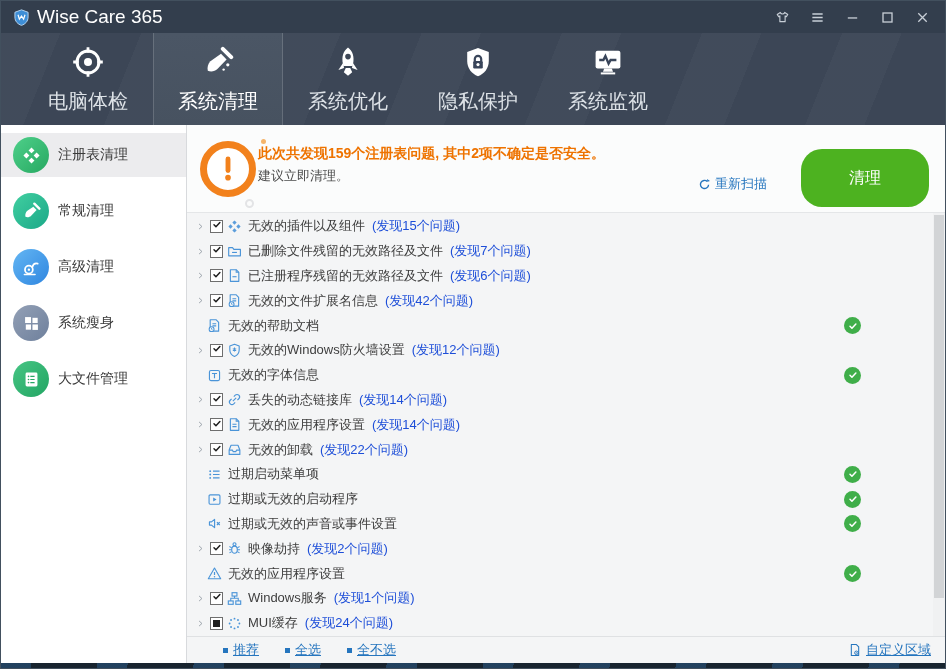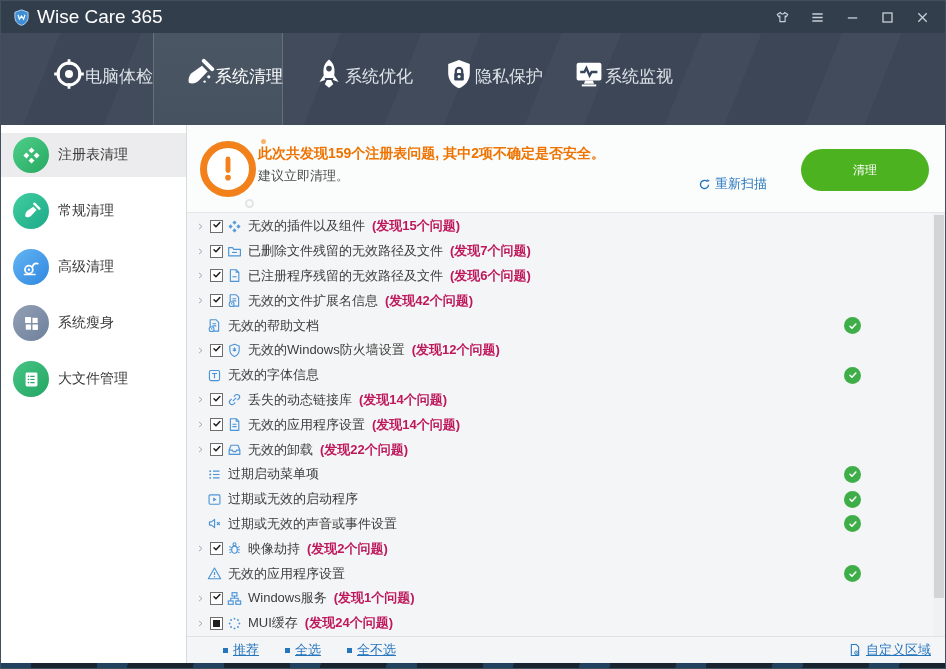--- a/index.html
+++ b/index.html
@@ -13,22 +13,22 @@
   .logo { width:17px; height:17px; margin:0 7px 0 2px; flex:0 0 auto; }
   .apptitle { color:#ffffff; font-size:19px; }
   .tb-controls { margin-left:auto; display:flex; align-items:center; gap:9px; }
   .tb-btn { width:26px; height:24px; display:flex; align-items:center; justify-content:center;
             color:#c8cfd7; cursor:default; }
   .tb-btn svg { width:15px; height:15px; }
 
   
   .nav { height:92px; background:#3c4656; display:flex; padding-left:22px; position:relative;
          background-image:repeating-linear-gradient(112deg, rgba(255,255,255,.028) 0 55px, rgba(255,255,255,0) 55px 130px); }
-  .tab { width:130px; display:flex; align-items:center; justify-content:flex-end;
-         padding-bottom:10px; color:#dde2e7; font-size:17px; cursor:default; }
+  .tab { width:130px; display:flex; flex-direction:column; align-items:center; justify-content:flex-end;
+         padding-bottom:10px; color:#dde2e7; font-size:20px; cursor:default; }
   .tab .ticon { height:44px; display:flex; align-items:center; justify-content:center; color:#fff; }
   .tab .ticon svg { width:32px; height:32px; }
   .tab .tlabel { margin-top:4px; }
   .tab.active { background:linear-gradient(#4b5665,#475260);
                 box-shadow:inset 1px 0 0 rgba(255,255,255,.16), inset -1px 0 0 rgba(255,255,255,.16); color:#fff; }
 
   
   .body { display:flex; height:538px; }
   .sidebar { width:186px; background:#ffffff; border-right:1px solid #d8dadd; padding-top:8px; flex:0 0 auto; }
   .side-item { height:44px; margin-bottom:12px; display:flex; align-items:center; padding-left:12px;
@@ -46,38 +46,38 @@
                border:7px solid #f2811c; background:#fff; display:flex; align-items:center; justify-content:center; }
   .warn-ring svg { width:30px; height:30px; color:#f2811c; }
   .warn-dot1 { position:absolute; left:74px; top:14px; width:5px; height:5px; border-radius:50%; background:#f5b46a; }
   .warn-dot2 { position:absolute; left:58px; top:74px; width:9px; height:9px; border-radius:50%; border:2px solid #e3e4e6; }
   .sum-headline { position:absolute; left:71px; top:20px; font-size:14px; font-weight:bold; color:#ee7300; }
   .sum-subline  { position:absolute; left:71px; top:42px; font-size:13px; color:#4a4a4a; }
   .rescan { position:absolute; right:178px; top:50px; display:flex; align-items:center; gap:4px;
             color:#2575be; font-size:13px; cursor:default; }
   .rescan svg { width:13px; height:13px; }
   .rescan .rtxt { }
-  .clean-btn { position:absolute; right:16px; top:24px; width:128px; height:42px; border:none;
-               border-radius:21px; background:#4db220; color:#fff; font-size:12px;
+  .clean-btn { position:absolute; right:16px; top:24px; width:128px; height:58px; border:none;
+               border-radius:21px; background:#4db220; color:#fff; font-size:16px;
                font-family:inherit; cursor:default; }
 
   
   .rows { flex:1; position:relative; padding-top:1px;text-align:right; }
   .row { display:flex; align-items:center; height:24.8px; padding-left:9px; font-size:13px; color:#3e3e3e; }
   .chev { width:9px; height:11px; color:#98a0a8; margin-right:2px; display:flex; flex:0 0 auto; }
   .chev svg { width:100%; height:100%; }
   .cbx { width:13px; height:13px; border:1px solid #6e6e6e; background:#fff; margin:0 4px 0 3px;
          display:flex; align-items:center; justify-content:center; flex:0 0 auto; }
   .cbx .ck { width:13px; height:13px; color:#1f1f1f; margin:-3px 0 0 1px; }
   .cbx .ind { width:7px; height:7px; background:#1f1f1f; }
   .ricon { width:15px; height:15px; color:#4a94d8; margin-right:6px; display:flex; flex:0 0 auto; }
   .ricon svg { width:100%; height:100%; }
   .row.clean .ricon { margin-left:11px; }
   .rlabel { white-space:nowrap; }
-  .rcount { color:#be185d; margin-left:7px; white-space:nowrap;font-weight:bold; }
+  .rcount { color:#1d4ed8; margin-left:7px; white-space:nowrap; }
   .okbadge { margin-left:auto; margin-right:84px; width:17px; height:17px; border-radius:50%;
              background:#3fae49; color:#fff; display:flex; align-items:center; justify-content:center; flex:0 0 auto; }
   .okbadge svg { width:10px; height:10px; }
   .scrollbar { position:absolute; top:0; right:0; width:12px; height:100%; background:#f0f1f2; }
   .sthumb { position:absolute; top:2px; left:1px; width:10px; height:383px; background:#d2d4d6; }
 
   
   .footerbar { height:27px; border-top:1px solid #dfe1e3; display:flex; align-items:center;
                padding-left:36px; font-size:13px; flex:0 0 auto; }
   .flink { display:flex; align-items:center; margin-right:26px; color:#2575be; cursor:default; }

